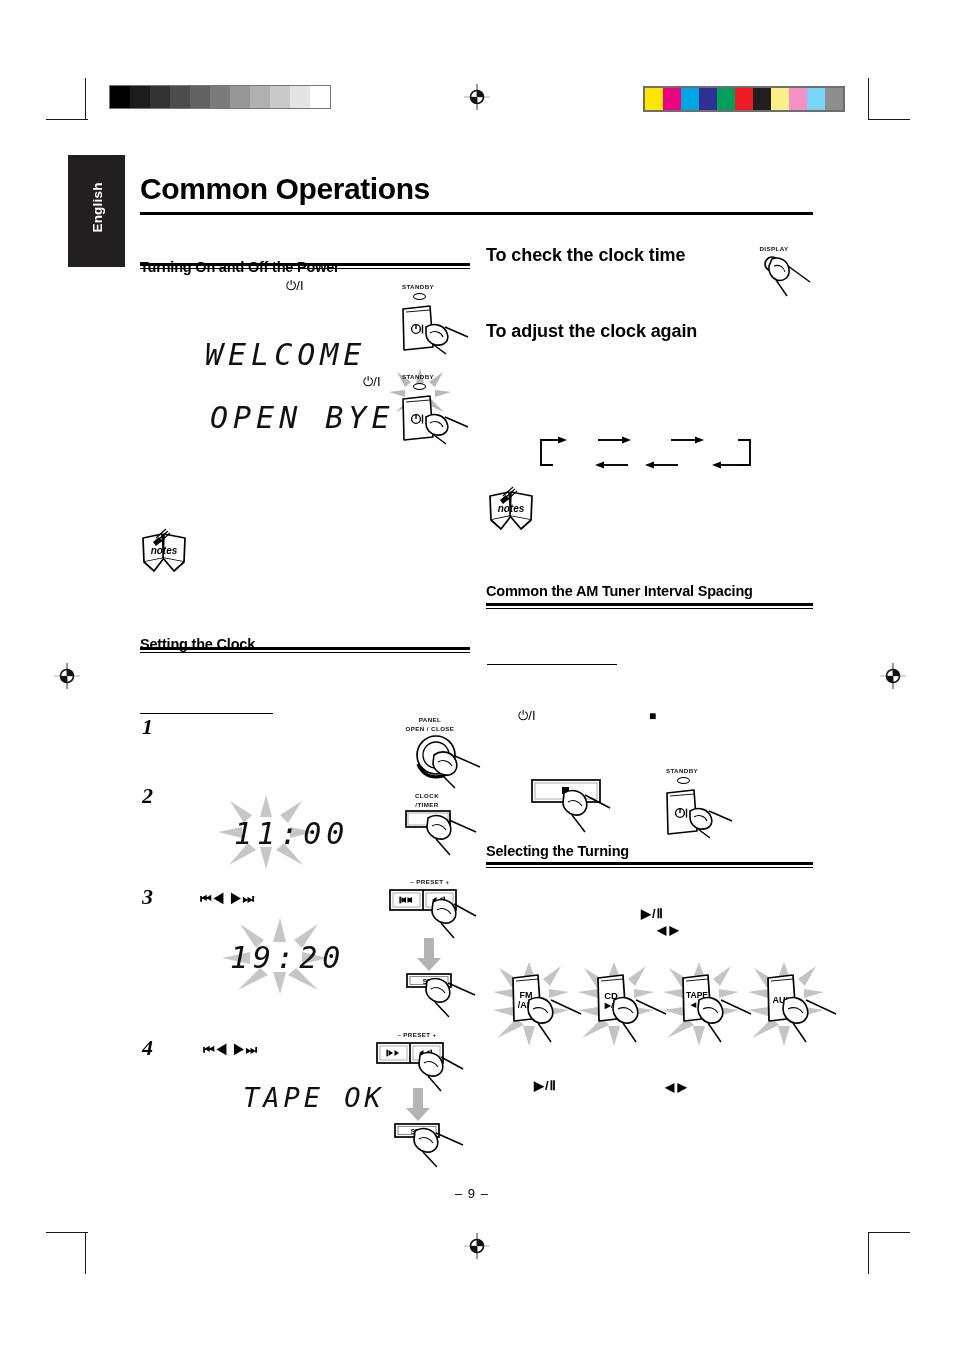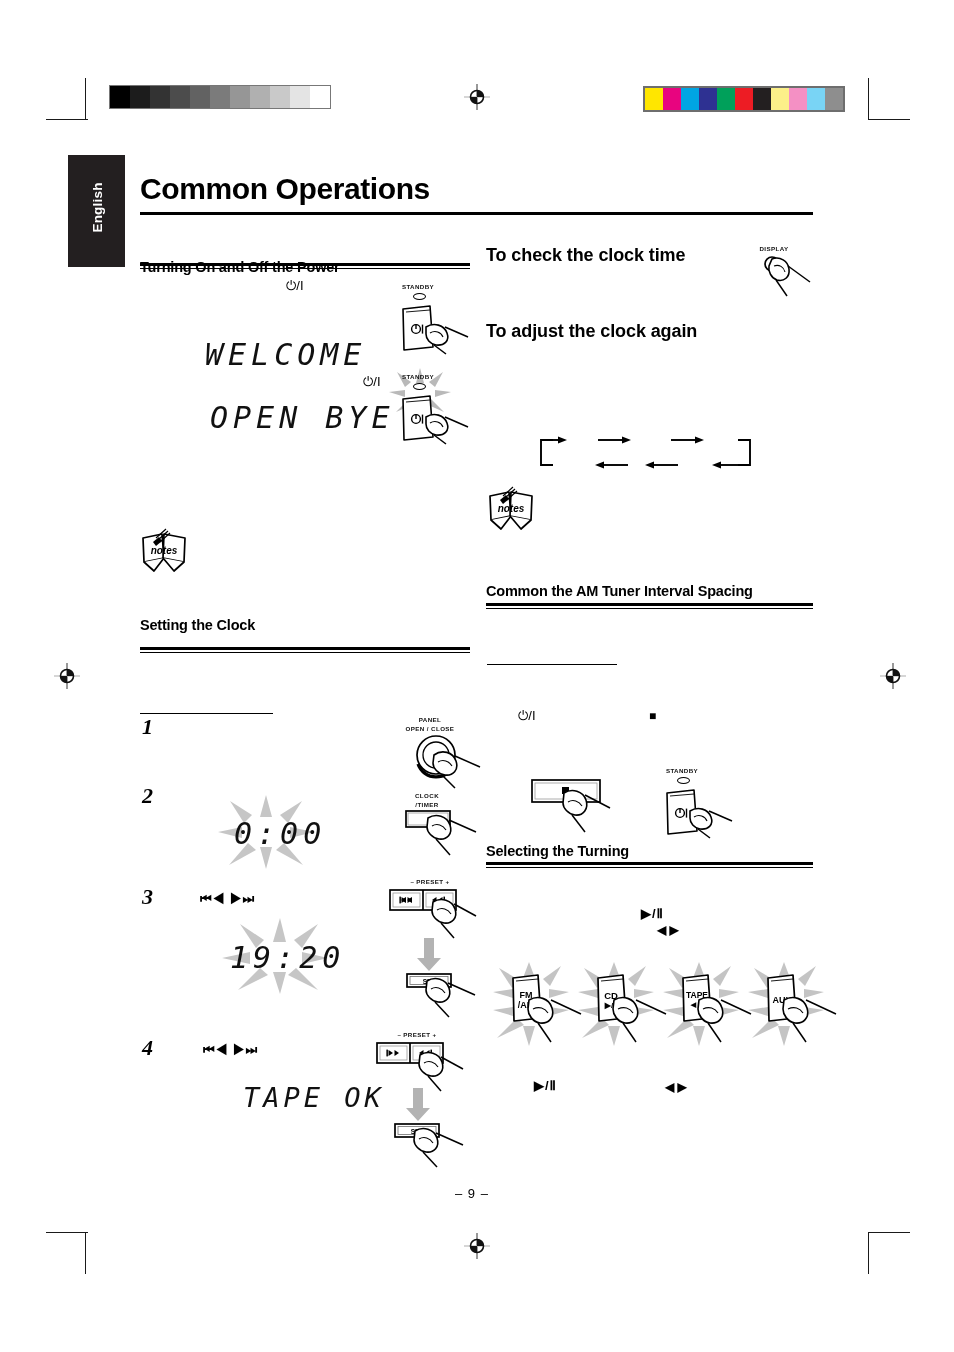--- a/index.html
+++ b/index.html
@@ -220,21 +220,21 @@
     <g stroke="#000" stroke-width="1.2">
       <line x1="16" y1="10" x2="26" y2="1"></line>
       <line x1="18" y1="12" x2="28" y2="3"></line>
       <line x1="20" y1="14" x2="30" y2="5"></line>
     </g>
     <path d="M13 14 L19 9 L22 13 L16 18 Z" fill="#000"></path>
     <text x="24" y="26" font-family="Liberation Sans, sans-serif" font-size="10" font-weight="bold" text-anchor="middle" fill="#000" font-style="italic">notes</text>
   </svg>
 </div>
 
-<div class="abs sec-head" style="left:140px;top:617px;">Setting the Clock</div>
+<div class="abs sec-head" style="left:140px;top:636px;">Setting the Clock</div>
 <div class="abs sec-rule-thick" style="left:140px;top:647px;width:330px;"></div>
 <div class="abs sec-rule-thin" style="left:140px;top:652px;width:330px;"></div>
 
 <div class="abs thinrule" style="left:140px;top:713px;width:133px;"></div>
 <div class="abs stepnum" style="left:142px;top:714px;">1</div>
 <div class="abs tinylabel" style="left:400px;top:716px;width:60px;">PANEL</div>
 <div class="abs tinylabel" style="left:394px;top:725px;width:72px;">OPEN / CLOSE</div>
 <div class="abs finger" style="left:408px;top:733px;">
   <svg width="76" height="56" viewBox="0 0 76 56">
     <circle cx="28" cy="22" r="19" fill="#fff" stroke="#000" stroke-width="1.7"></circle>
@@ -255,21 +255,21 @@
       <path d="M12 6 L34 20 L26 28 Z"></path>
       <path d="M84 6 L62 20 L70 28 Z"></path>
       <path d="M0 37 L24 32 L24 43 Z"></path>
       <path d="M96 37 L72 32 L72 43 Z"></path>
       <path d="M11 70 L30 48 L38 55 Z"></path>
       <path d="M85 70 L66 48 L58 55 Z"></path>
       <path d="M48 74 L54 52 L42 52 Z"></path>
     </g>
   </svg>
 </div>
-<div class="abs lcd" style="left:234px;top:816px;">0:00</div>
+<div class="abs lcd" style="left:234px;top:816px;">11:00</div>
 
 <div class="abs tinylabel" style="left:404px;top:792px;width:46px;">CLOCK</div>
 <div class="abs tinylabel" style="left:404px;top:801px;width:46px;">/TIMER</div>
 <div class="abs finger" style="left:404px;top:809px;">
   <svg width="78" height="52" viewBox="0 0 78 52">
     <rect x="2" y="2" width="44" height="16" fill="#fff" stroke="#000" stroke-width="1.7"></rect>
     <rect x="4" y="4" width="40" height="12" fill="#fff" stroke="#9a9a9a" stroke-width="0.8"></rect>
     <path d="M24 9 C32 4 43 7 46 16 C49 25 43 31 35 30 C28 29 23 23 23 18 Z" fill="#fff" stroke="#000" stroke-width="1.6"></path>
     <path d="M28 17 C33 14 39 16 42 21" fill="none" stroke="#000" stroke-width="1.1"></path>
     <line x1="45" y1="11" x2="72" y2="23" stroke="#000" stroke-width="1.5"></line>

